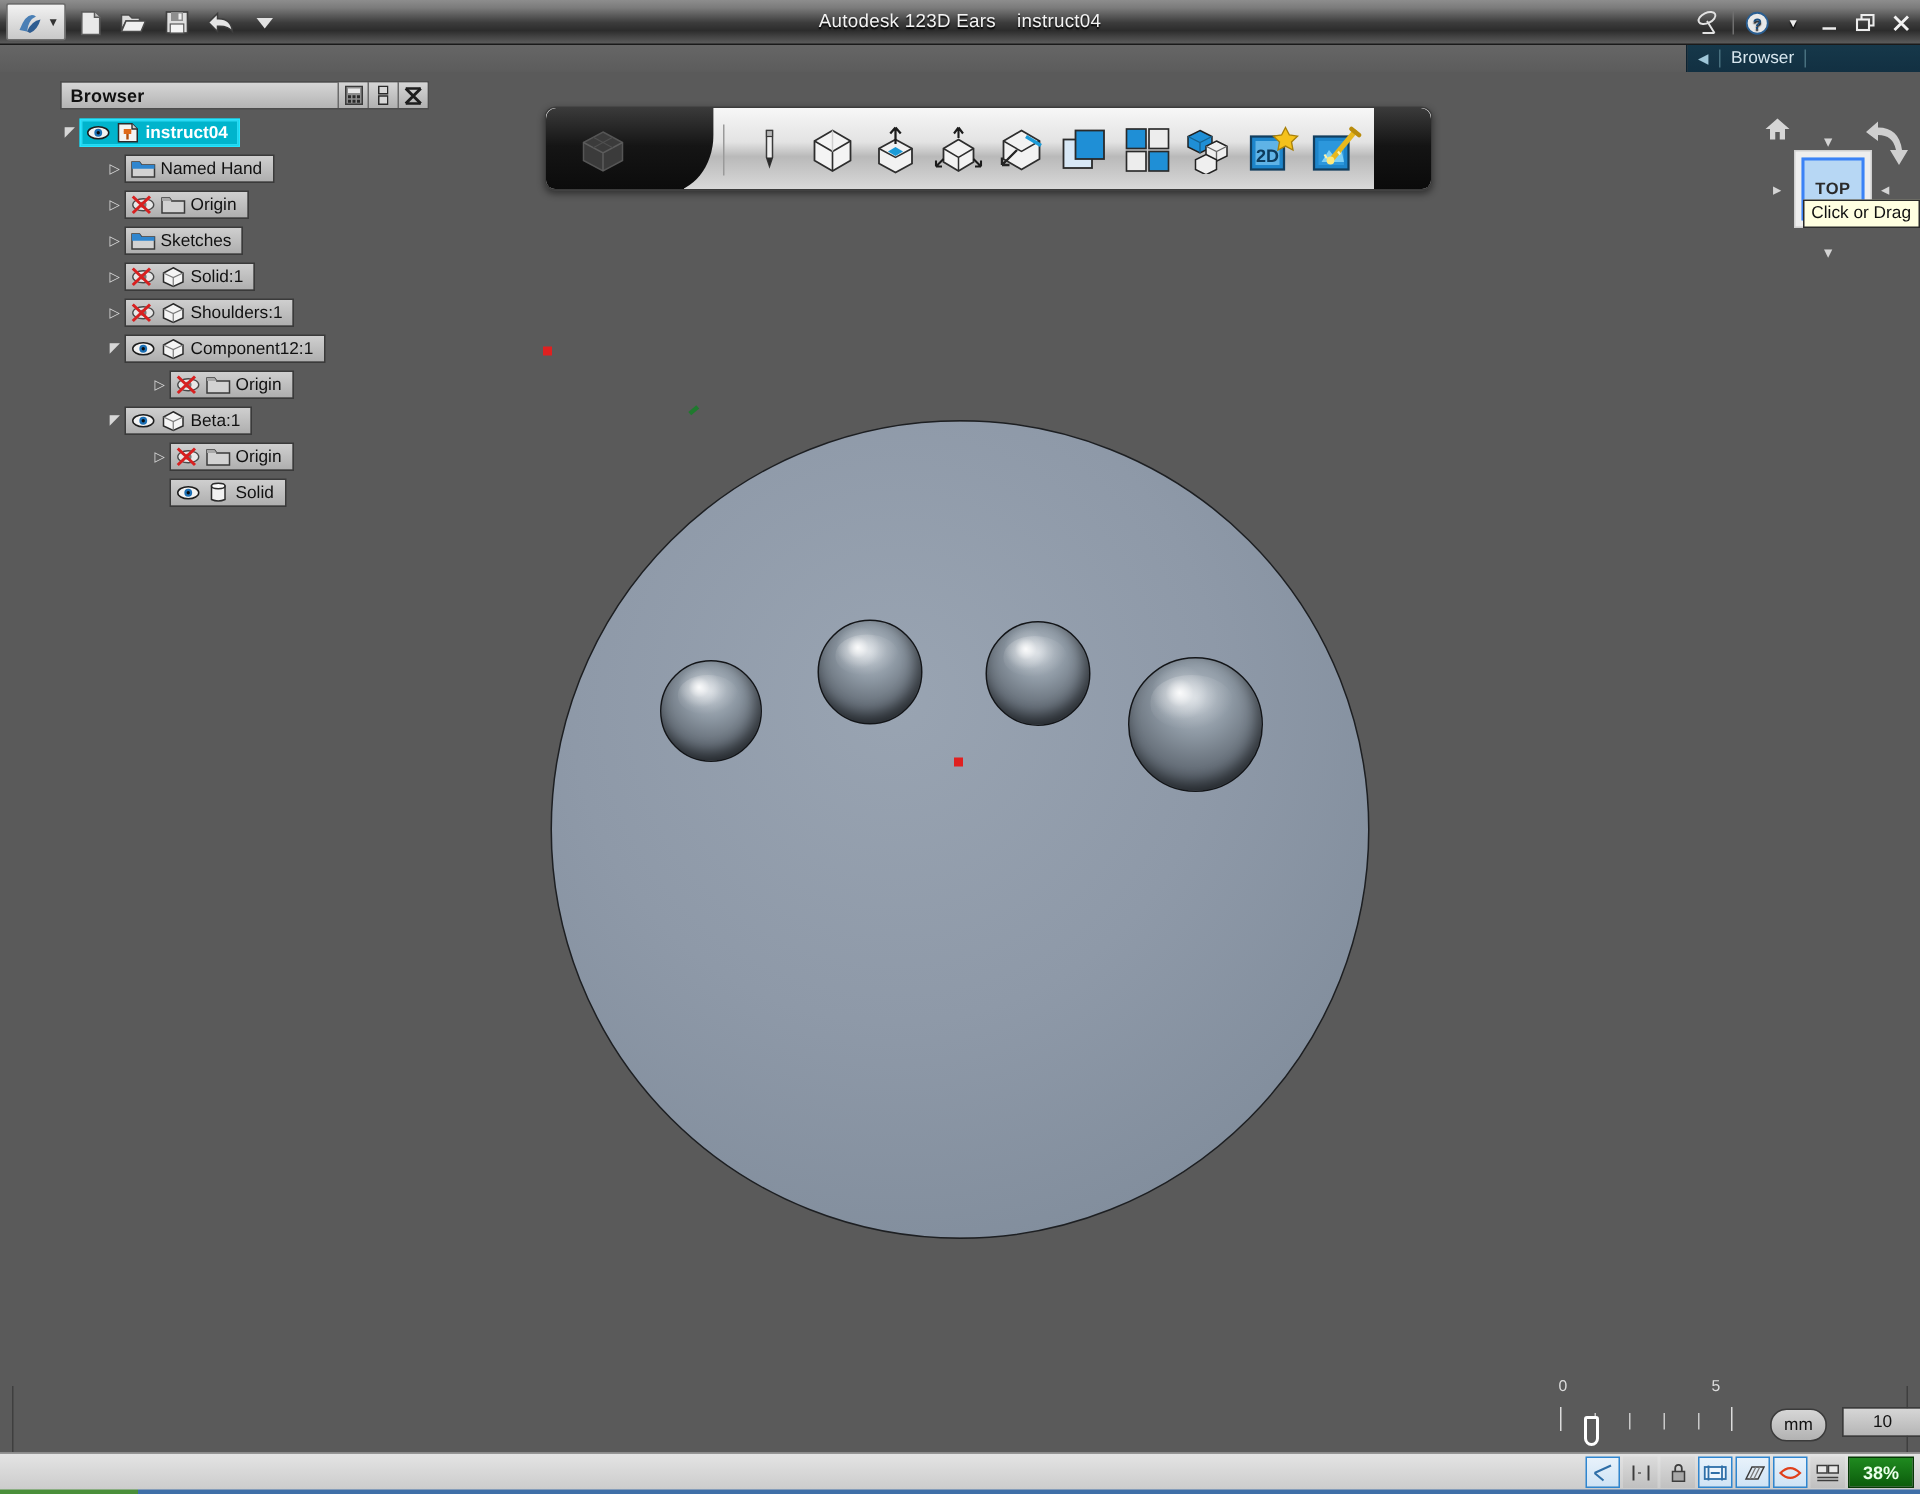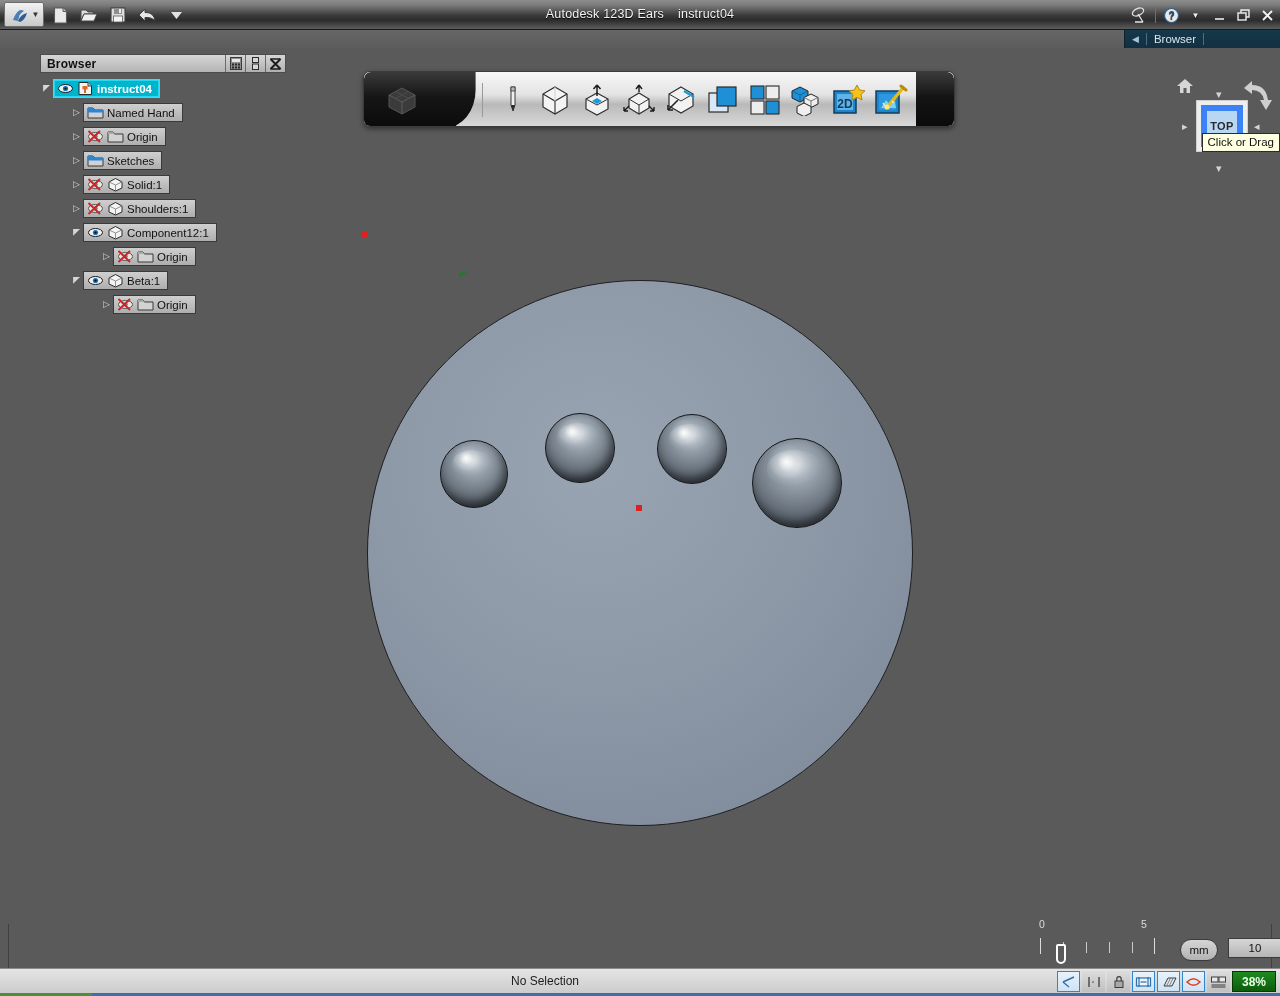--- a/index.html
+++ b/index.html
@@ -159,21 +159,21 @@
 
   
   .viewcube { position: absolute; right: 0; top: 22px; width: 120px; height: 110px; }
   .vc-home { position: absolute; left: 16px; top: 8px; }
   .vc-cube {
     position: absolute; left: 36px; top: 30px; width: 52px; height: 52px;
     background: #eeeeee; border: 1px solid #cfcfcf;
     display: flex; align-items: center; justify-content: center;
   }
   .vc-face {
-    width: 42px; height: 42px; background: #b7d7f4; border: 6px solid #3b82f6;
+    width: 42px; height: 42px; background: #b7d7f4; border: 2px solid #3b82f6;
     display: flex; align-items: center; justify-content: center;
     font-size: 11px; font-weight: bold; color: #2a2a2a; letter-spacing: .4px;
   }
   .vc-arrow { position: absolute; color: #d4d4d4; font-size: 11px; }
   .vc-curve { position: absolute; right: 4px; top: 8px; }
   .tooltip {
     position: absolute; right: 0; top: 63px;
     background: #ffffe1; border: 1px solid #2b2b2b;
     font-size: 11.5px; color: #111; padding: 2px 5px 3px; white-space: nowrap;
   }
@@ -550,20 +550,35 @@
                 <circle cx="8.5" cy="7.5" r="2.2" fill="#7a7a7a"></circle>
                 <path d="M1.5 2 L13 13 M13 2 L1.5 13" stroke="#d82020" stroke-width="2"></path>
               </svg></span>
             <span class="ico"><svg width="17" height="15" viewBox="0 0 17 15">
                 <path d="M1 3 L6 3 L7.5 5 L16 5 L16 13 L1 13 Z" fill="#d2d2d2" stroke="#3a3a3a" stroke-width="1"></path>
                 <path d="M1 3 L6 3 L7.5 5 L1 5 Z" fill="#a9a9a9"></path>
               </svg></span>
             <span>Origin</span>
           </span>
         </div>
+        <div class="tnode" style="padding-left: 60px;">
+          <span class="tarrow"></span>
+          <span class="tbox">
+            <span class="ico"><svg width="17" height="15" viewBox="0 0 17 15">
+                <ellipse cx="8.5" cy="7.5" rx="7" ry="4" fill="#f2f2f2" stroke="#1d1d1d" stroke-width="1"></ellipse>
+                <circle cx="8.5" cy="7.5" r="2.6" fill="#1a6fb5"></circle>
+                <circle cx="8.5" cy="7.5" r="1.1" fill="#0b0b0b"></circle>
+              </svg></span>
+            <span class="ico"><svg width="17" height="15" viewBox="0 0 17 15">
+                <path d="M4 3 L13 3 L13 12 Q8.5 14 4 12 Z" fill="#f2f2f2" stroke="#2b2b2b" stroke-width="1"></path>
+                <ellipse cx="8.5" cy="3" rx="4.5" ry="1.8" fill="#fbfbfb" stroke="#2b2b2b" stroke-width="1"></ellipse>
+              </svg></span>
+            <span>Solid</span>
+          </span>
+        </div>
       </div>
   </div>
 
   <div class="maintool">
     <div class="mt-cap-l"></div>
     <div class="mt-cap-r"></div>
     <div class="mt-logo">
       <svg width="32" height="30" viewBox="0 0 32 30">
         <path d="M16 2 L29 9 L29 21 L16 28 L3 21 L3 9 Z" fill="#3b3b3b" stroke="#555" stroke-width="1"></path>
         <path d="M3 9 L16 16 L29 9 M16 16 L16 28" fill="none" stroke="#5c5c5c" stroke-width="1"></path>
@@ -662,21 +677,20 @@
           <path d="M27 2 L32 6" stroke="#b98c0c" stroke-width="3" stroke-linecap="round"></path>
           <circle cx="13" cy="23" r="2.6" fill="#ffe97a"></circle>
           <path d="M9 19 L10.5 21.5 M18 17 L19.5 19" stroke="#fff3a8" stroke-width="1.4"></path>
         </svg>
       </span>
 
     </div>
   </div>
 
   <div class="statusbar">
-    <div class="sb-text">No Selection</div>
     <div class="sb-icons" id="sb-icons">
       <span class="sb-ico active">
         <svg width="16" height="14" viewBox="0 0 16 14">
             <path d="M2 7 L13 2 M2 7 L8 12" stroke="#2f6fa8" stroke-width="1.4" fill="none"></path>
           </svg>
       </span>
       <span class="sb-ico">
         <svg width="16" height="14" viewBox="0 0 16 14">
           <path d="M3 2 L3 12 M13 2 L13 12" stroke="#3d3d3d" stroke-width="1.3"></path>
           <path d="M6 7 L10 7" stroke="#777" stroke-width="1.3" stroke-dasharray="2 2"></path>

